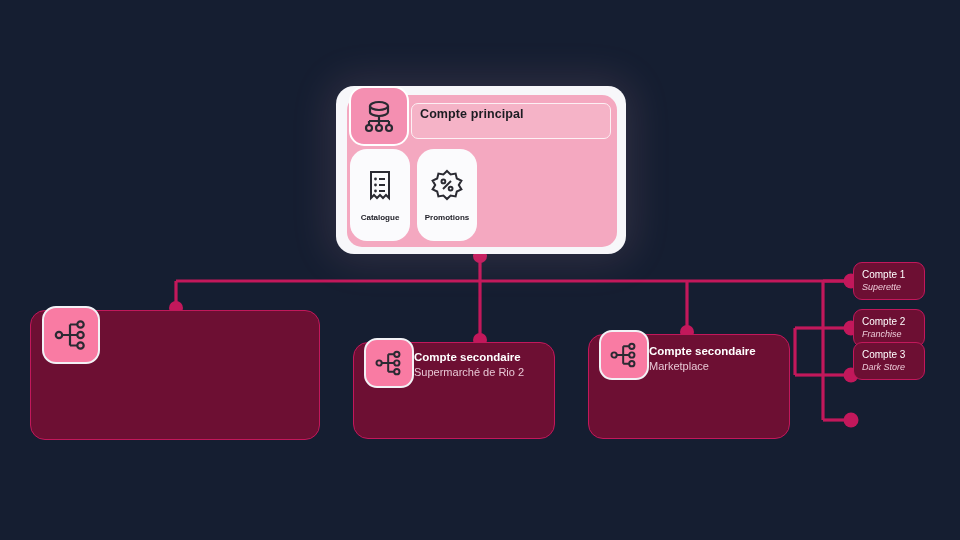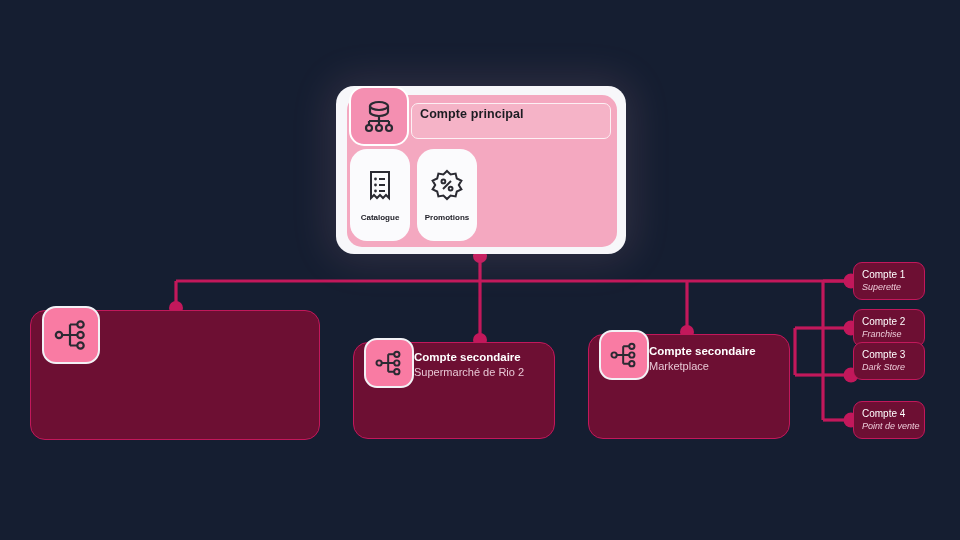--- a/index.html
+++ b/index.html
@@ -421,18 +421,14 @@
   <div class="leaf" style="top:309px;">
     <div class="leaf-title">Compte 2</div>
     <div class="leaf-sub">Franchise</div>
   </div>
 
   <div class="leaf" style="top:342px;">
     <div class="leaf-title">Compte 3</div>
     <div class="leaf-sub">Dark Store</div>
   </div>
 
-  <div class="leaf" style="top:401px;">
-    <div class="leaf-title">Compte 4</div>
-    <div class="leaf-sub">Point de vente</div>
-  </div>
 
 </div>
 
 </body></html>

